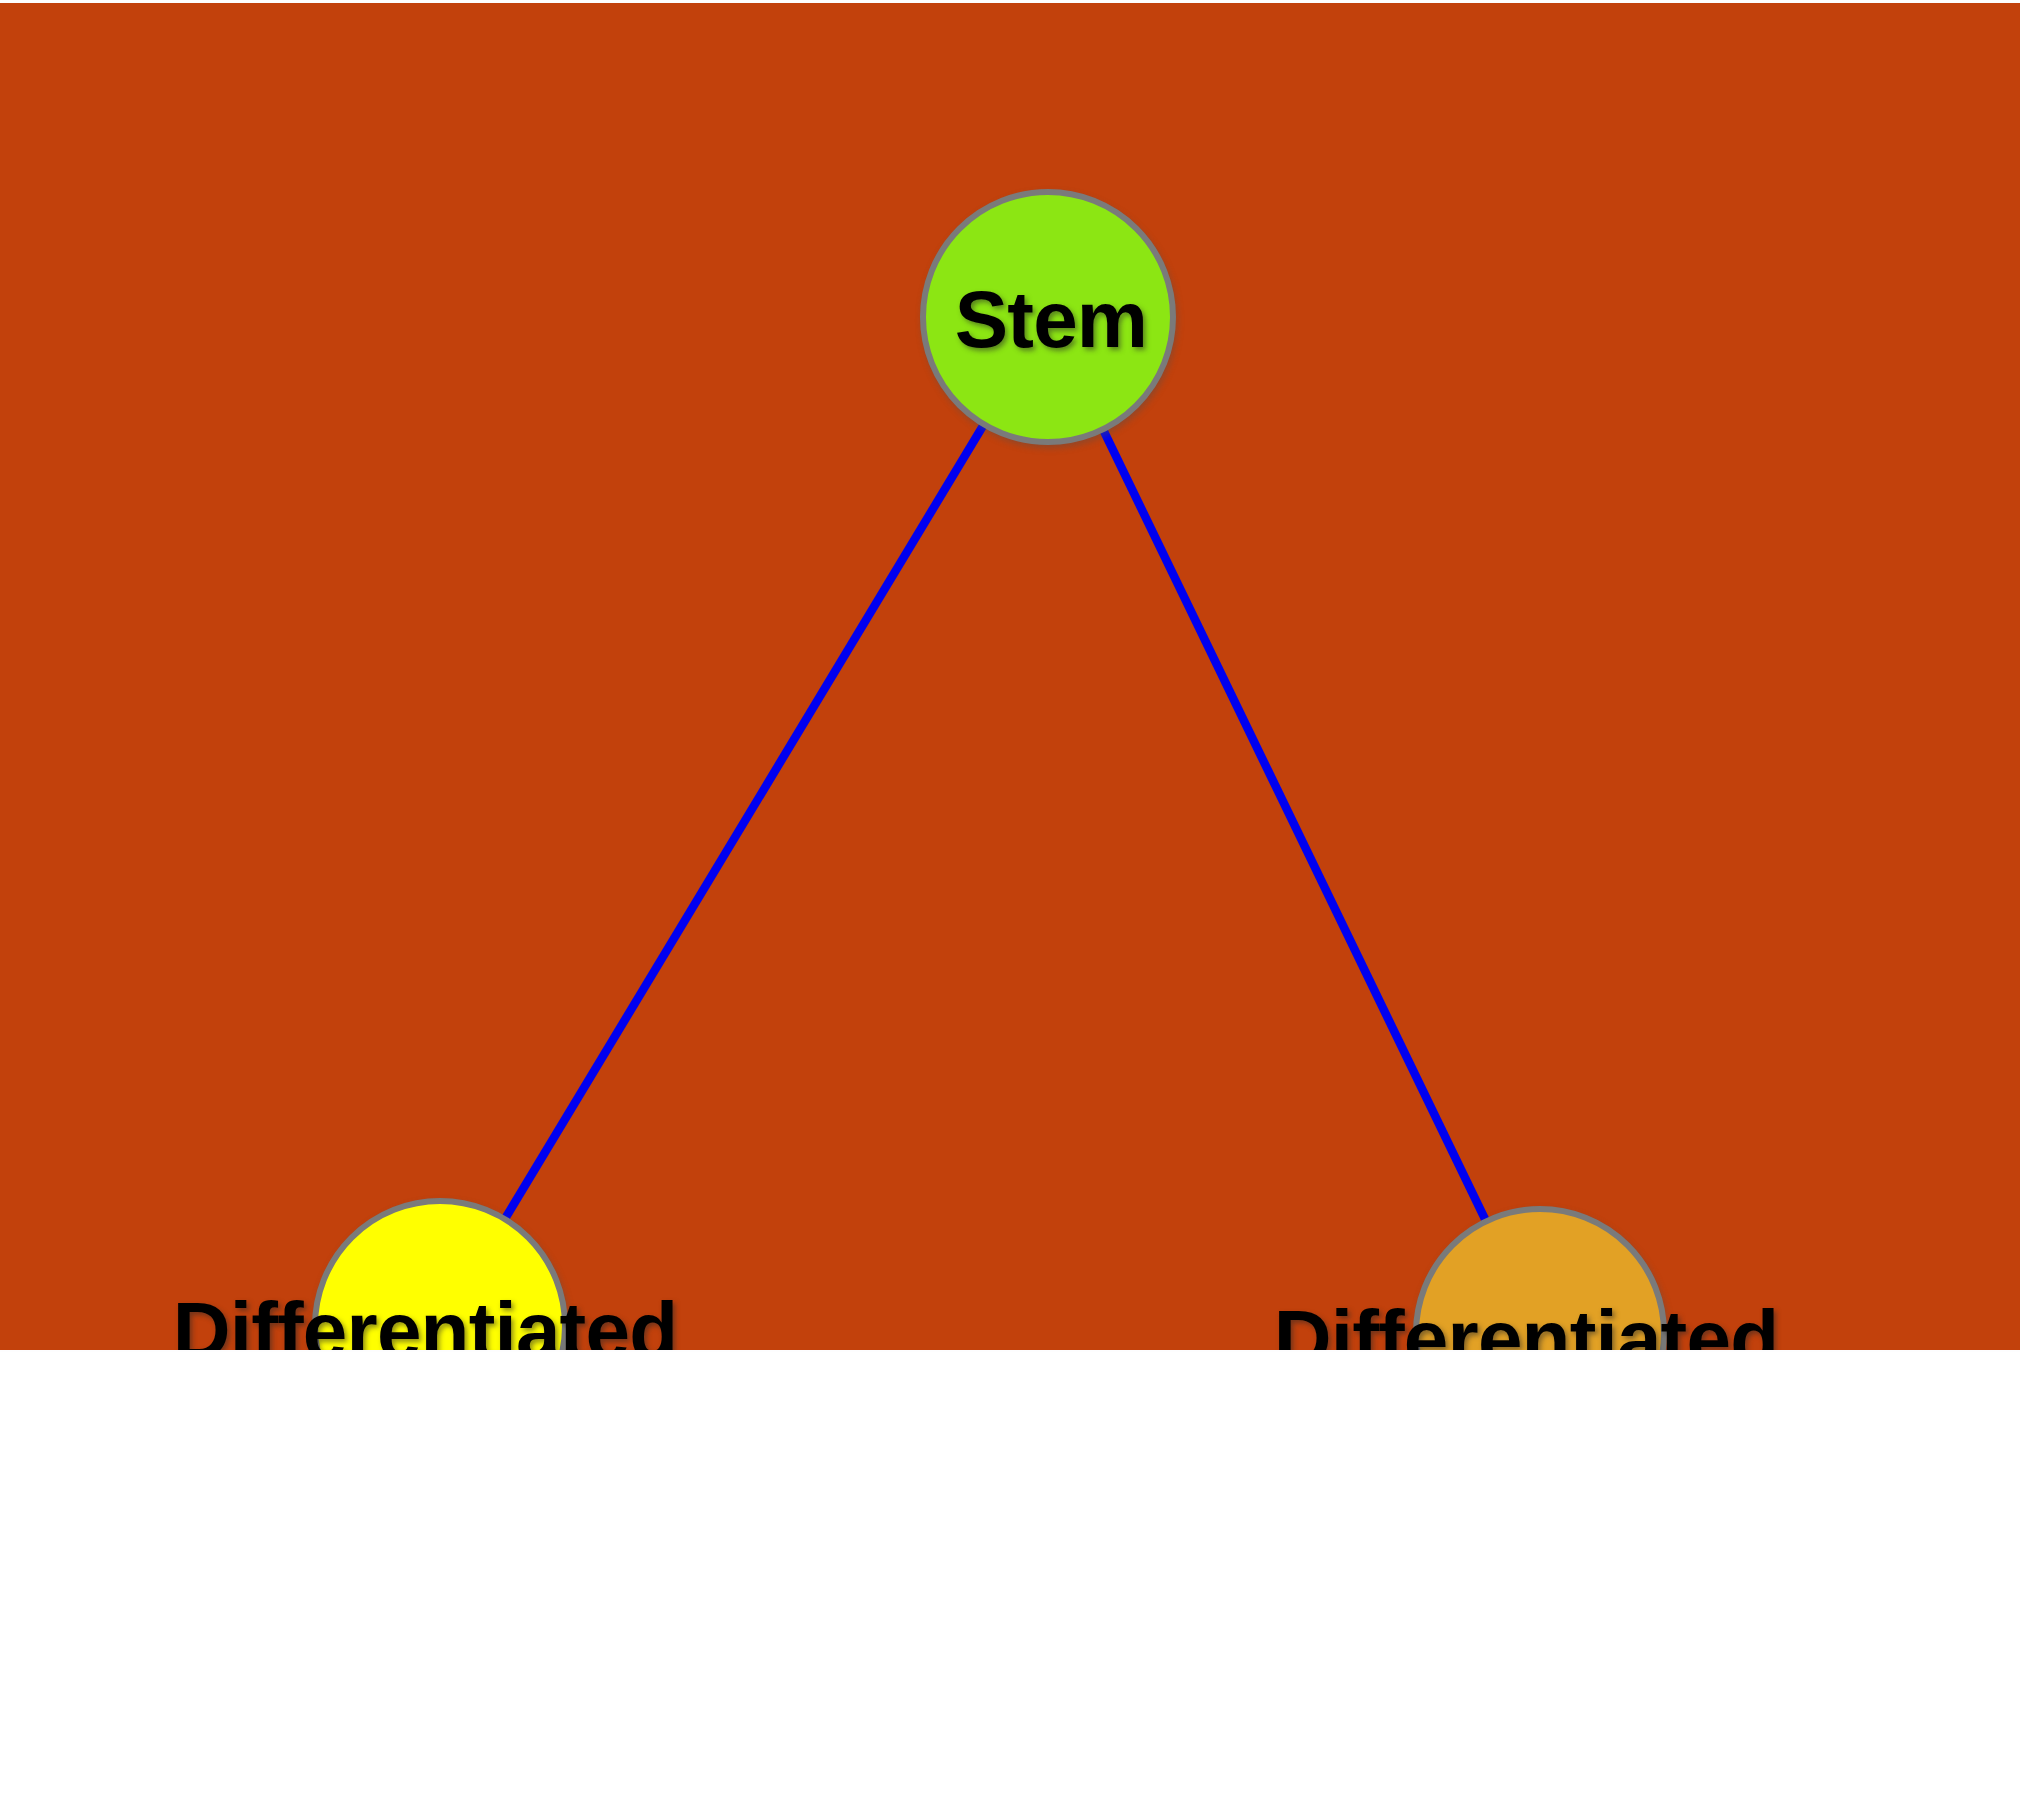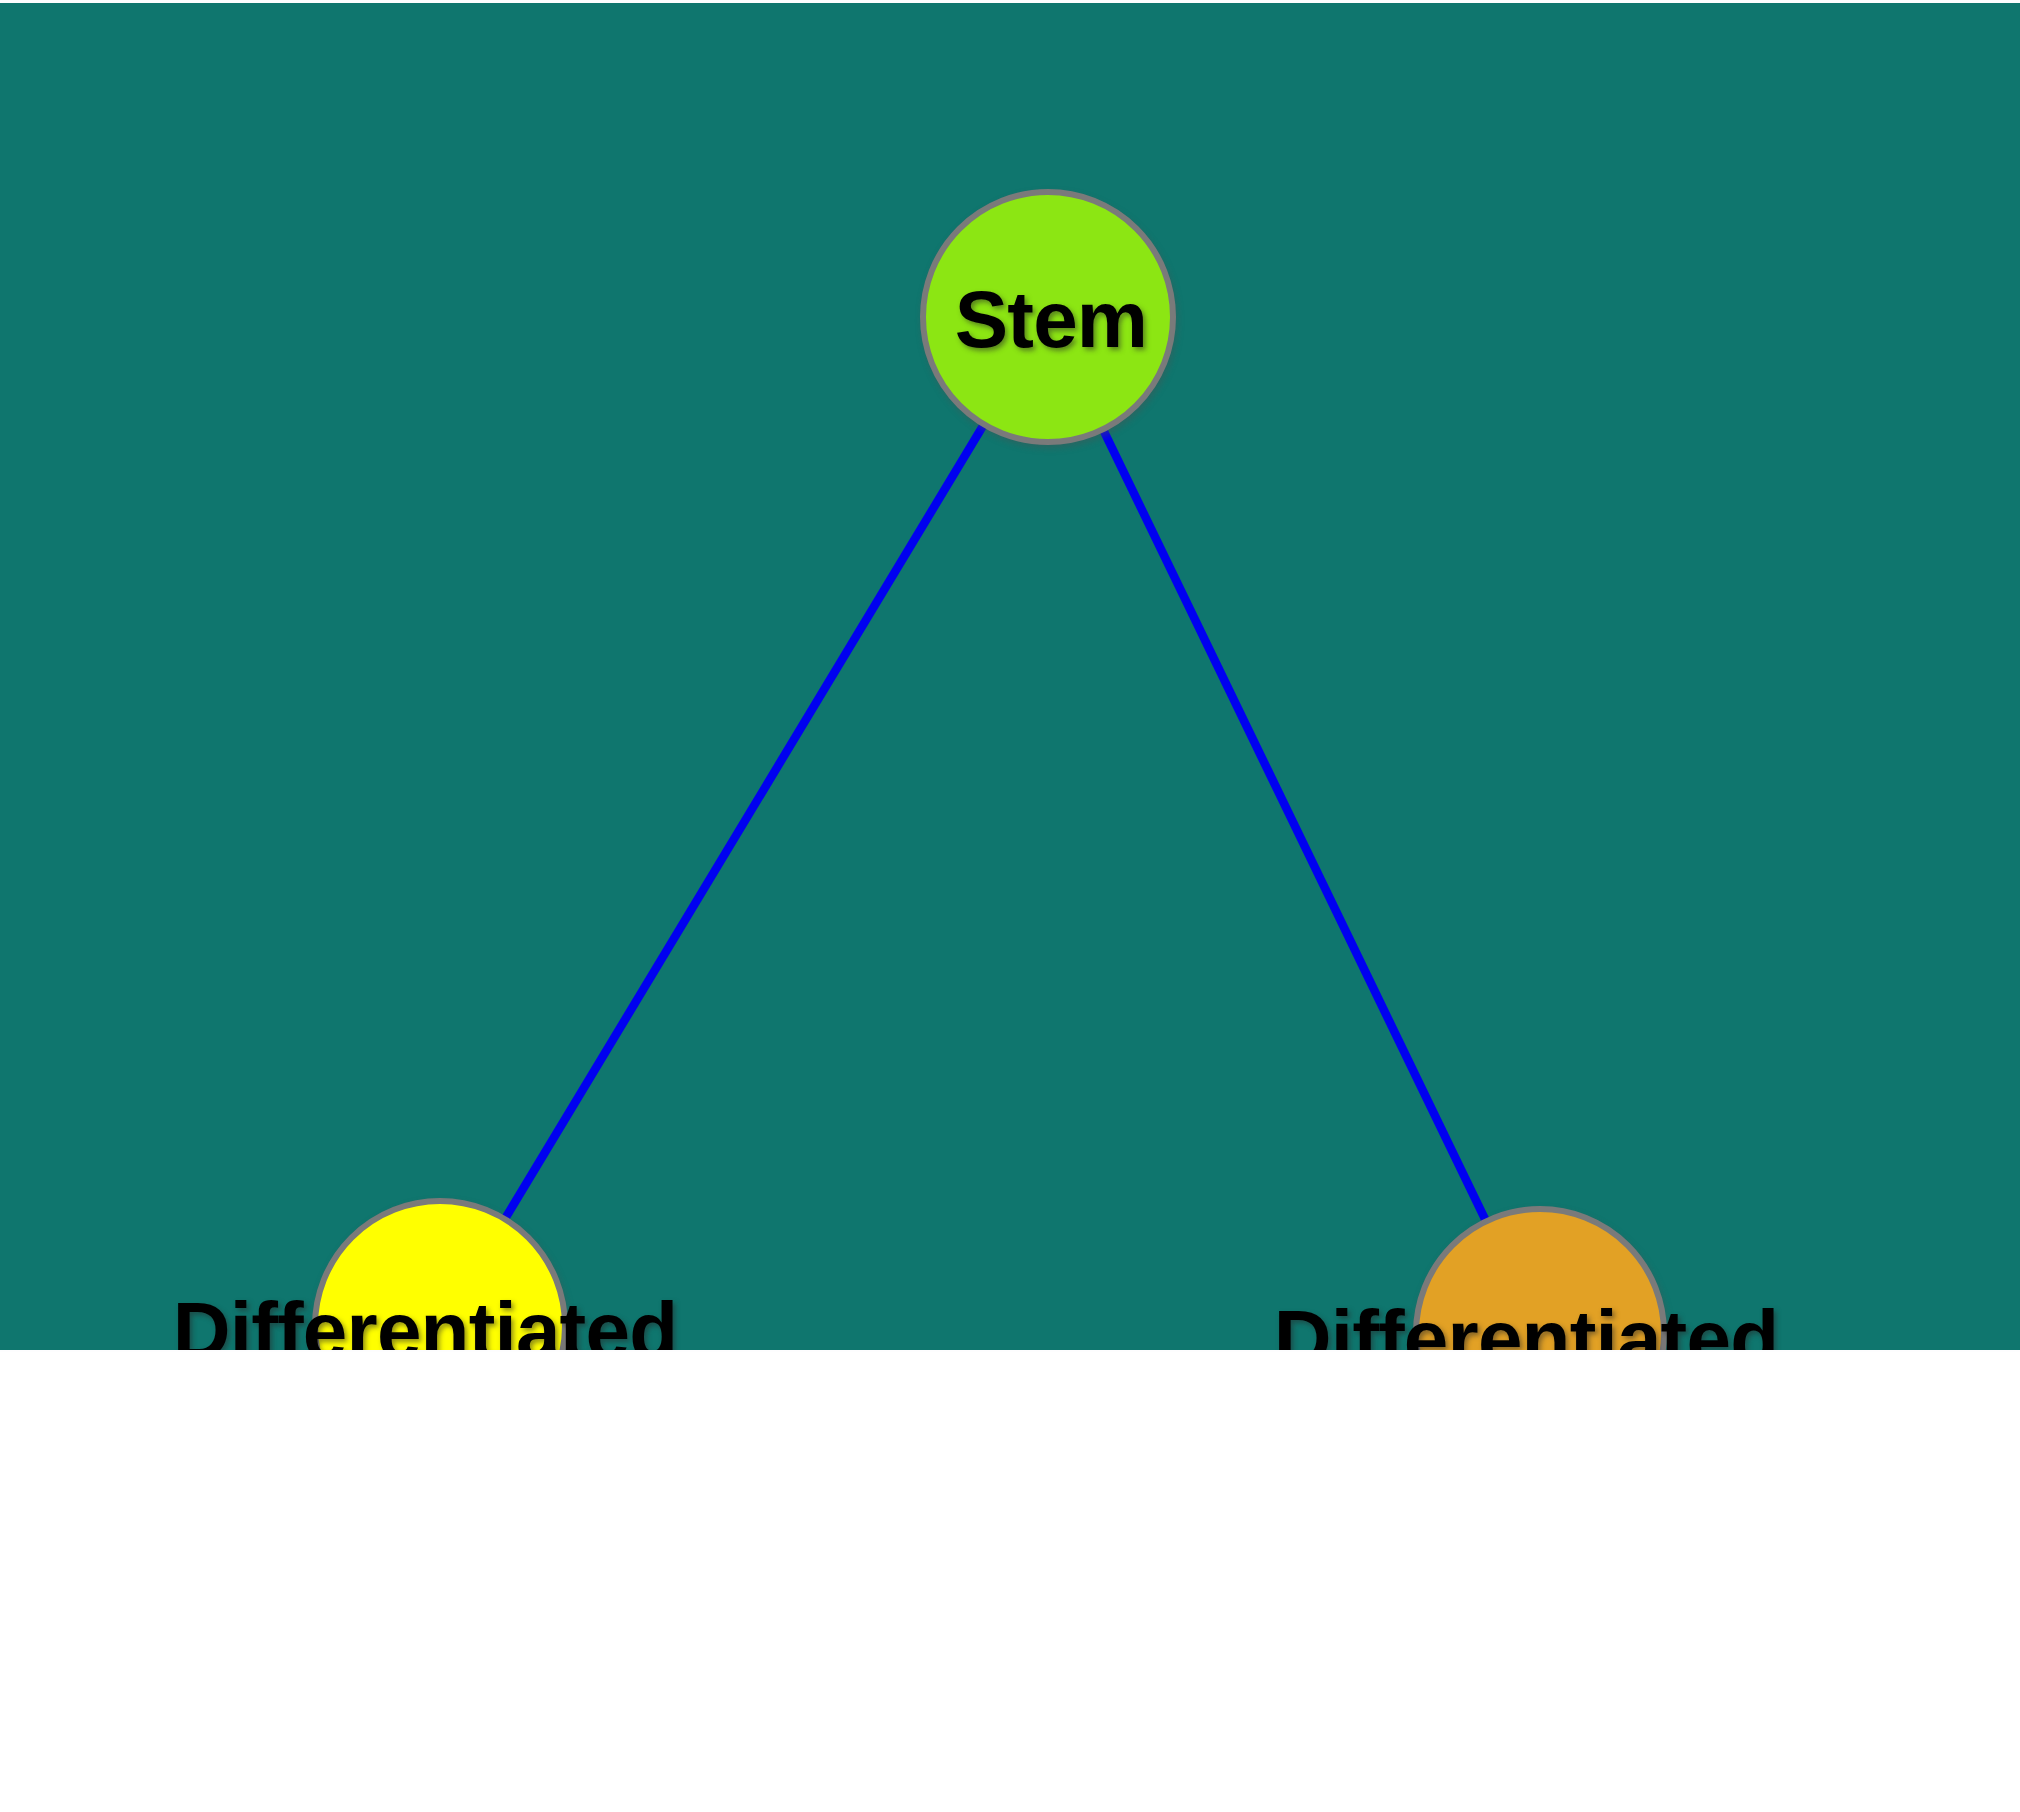--- a/index.html
+++ b/index.html
@@ -50,21 +50,21 @@
     color: #000000;
     text-shadow: 2.5px 3.4px 5.1px rgba(40,40,40,0.50);
     white-space: nowrap;
     z-index: 3;
   }
   .node-label span { display: block; }
 </style>
 </head>
 <body>
 
-<div class="canvas" style="width: 2021px; height: 1352px; background: #0f766e;">
+<div class="canvas" style="width: 2021px; height: 1352px; background: #c2410c;">
 
   <div class="edge-strip top" style="background: rgb(253, 253, 254);"></div>
   <div class="edge-strip bottom" style="background: rgb(253, 253, 254);"></div>
 
   <svg class="edge-layer" width="2021" height="1812" viewBox="0 0 2384 2138">
     <line x1="1237" y1="374" x2="519" y2="1565" stroke="#0000F0" stroke-width="10"></line>
     <line x1="1237" y1="374" x2="1817" y2="1573" stroke="#0000F0" stroke-width="10"></line>
   </svg>
 
   <div class="node" style="left: 920px; top: 189px; width: 256px; height: 256px; background: rgb(140, 230, 19); border-color: rgb(122, 122, 122); border-width: 6.8px;"></div>

